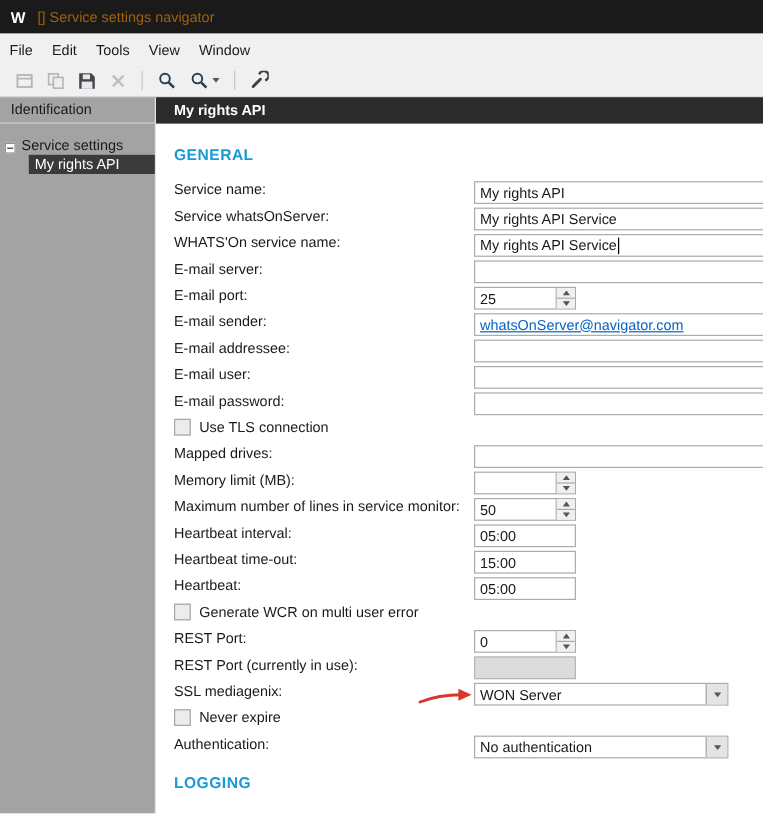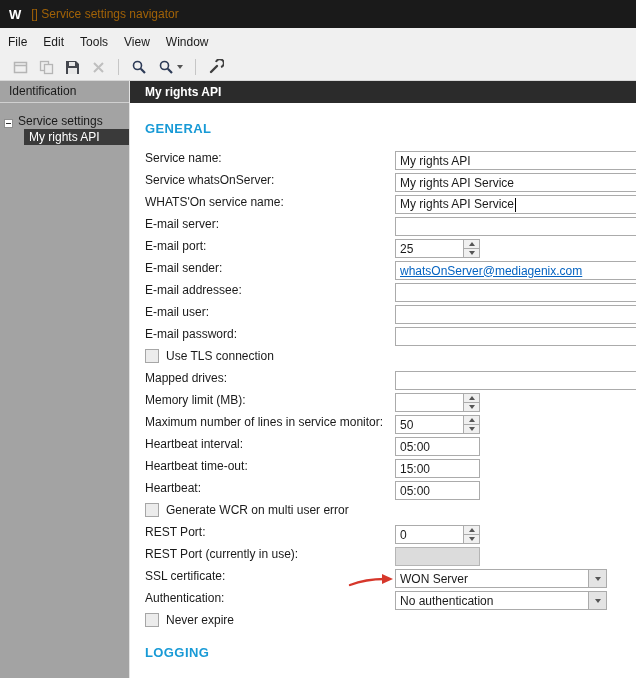--- a/index.html
+++ b/index.html
@@ -175,21 +175,21 @@
                 </span>
                 <span class="spin-btn">
                   <span class="tri-down"></span>
                 </span>
               </span>
             </div>
           </div>
           <div class="form-row">
             <div class="flabel">E-mail sender:</div>
             <div class="tbox full">
-              <span class="val link">whatsOnServer@mediagenix.com</span>
+              <span class="val link">whatsOnServer@navigator.com</span>
             </div>
           </div>
           <div class="form-row">
             <div class="flabel">E-mail addressee:</div>
             <div class="tbox full">
               <span class="val"></span>
             </div>
           </div>
           <div class="form-row">
             <div class="flabel">E-mail user:</div>
@@ -275,43 +275,43 @@
                   <span class="tri-down"></span>
                 </span>
               </span>
             </div>
           </div>
           <div class="form-row">
             <div class="flabel">REST Port (currently in use):</div>
             <div class="tbox disabled small"></div>
           </div>
           <div class="form-row">
-            <div class="flabel">SSL certificate:</div>
+            <div class="flabel">SSL mediagenix:</div>
             <div class="tbox combo">
               <span class="val">WON Server</span>
               <span class="dd-btn">
                 <span class="tri-down"></span>
               </span>
             </div>
             <svg class="red-arrow" width="50" height="18" viewBox="0 0 50 18">
               <path d="M2 14 C 15 9, 27 8, 37 8" stroke="#d6372b" stroke-width="2.4" fill="none" stroke-linecap="round"></path>
               <path d="M34 3 L45 8 L34 13 Z" fill="#d6372b"></path>
             </svg>
+          </div>
+          <div class="form-row">
+            <span class="checkbox"></span>
+            <span class="cb-label">Never expire</span>
           </div>
           <div class="form-row">
             <div class="flabel">Authentication:</div>
             <div class="tbox combo">
               <span class="val">No authentication</span>
               <span class="dd-btn">
                 <span class="tri-down"></span>
               </span>
             </div>
           </div>
-          <div class="form-row">
-            <span class="checkbox"></span>
-            <span class="cb-label">Never expire</span>
-          </div>
         </div>
       <div class="section-title logging-title">LOGGING</div>
     </div>
   </div>
 
 </div>
 
 </body></html>

